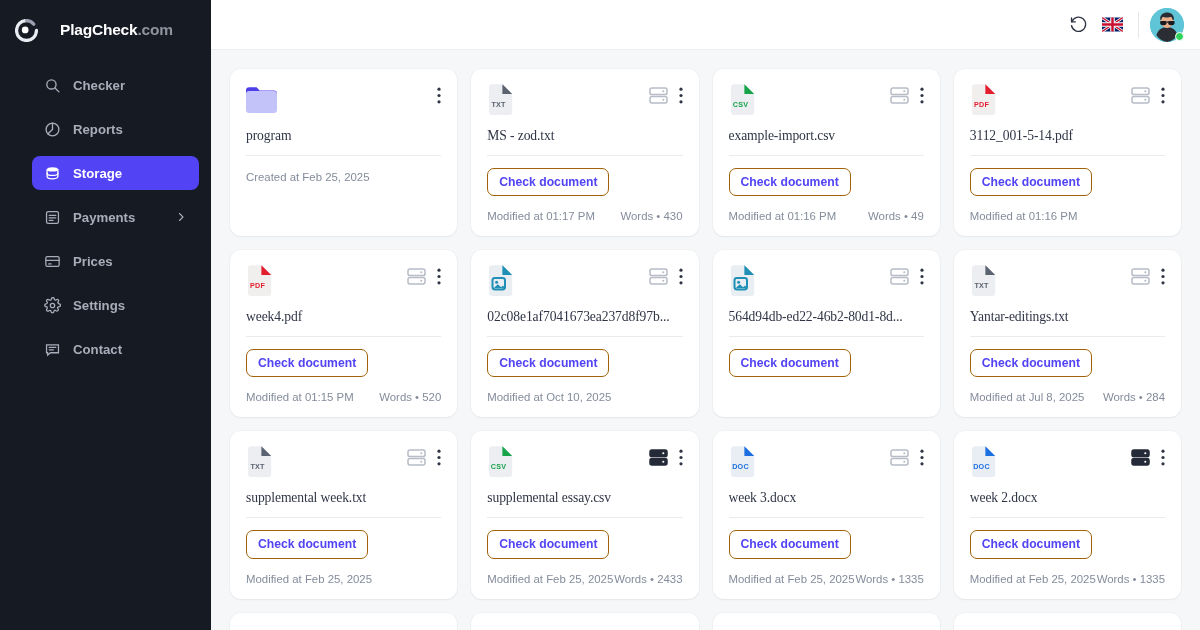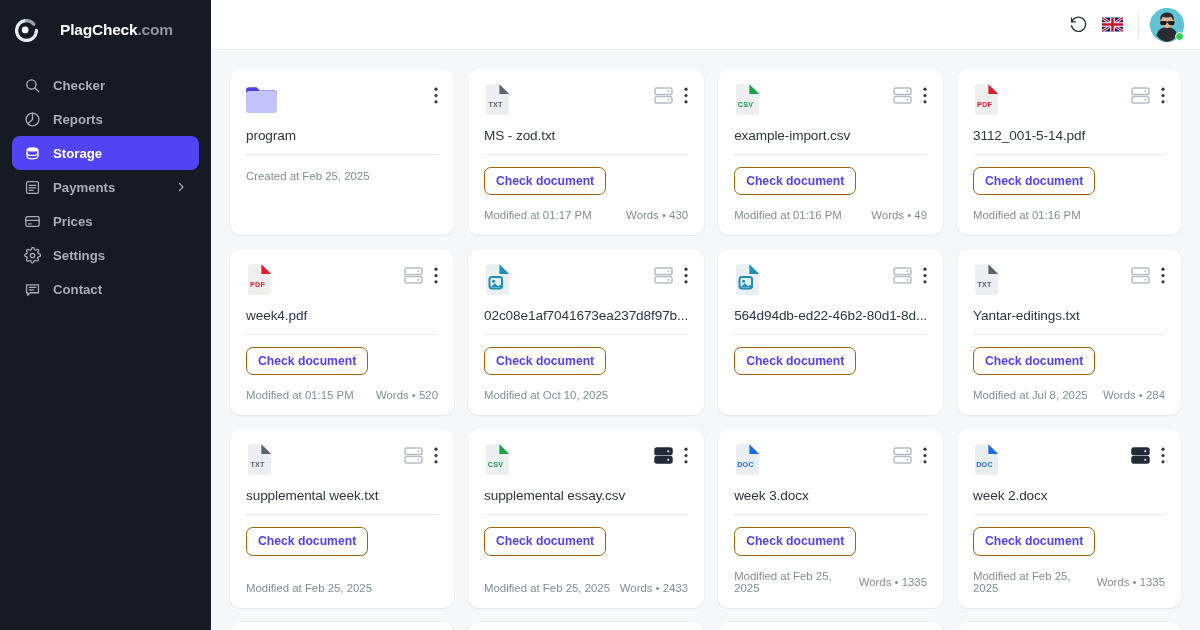--- a/index.html
+++ b/index.html
@@ -44,21 +44,21 @@
   }
   .brand-text {
     font-size: 15.5px;
     font-weight: bold;
     color: #ffffff;
     letter-spacing: -0.2px;
     white-space: nowrap;
   }
   .brand-text .dotcom { color: #8e949f; font-weight: bold; }
 
-  .nav { display: flex; flex-direction: column; gap: 0; padding: 0 12px; }
+  .nav { display: flex; flex-direction: column; gap: 10px; padding: 0 12px; margin-left: 20px; }
 
   .nav-item {
     display: flex;
     align-items: center;
     gap: 12px;
     height: 34px;
     border-radius: 8px;
     padding: 0 12px;
     color: #a7adb9;
     font-size: 13.2px;
@@ -189,20 +189,21 @@
   .kebab { width: 4px; height: 17px; display:block; }
 
   .card-title {
     font-size: 13.6px;
     color: #2f3545;
     margin-top: 10px;
     white-space: nowrap;
     overflow: hidden;
     text-overflow: ellipsis;
     letter-spacing: -0.1px;
+    font-family: Liberation Serif, serif;
   }
 
   .divider {
     height: 1px;
     background: #e9ebef;
     margin-top: 11px;
   }
 
   .card-body { flex: 1; display: flex; flex-direction: column; }
 

